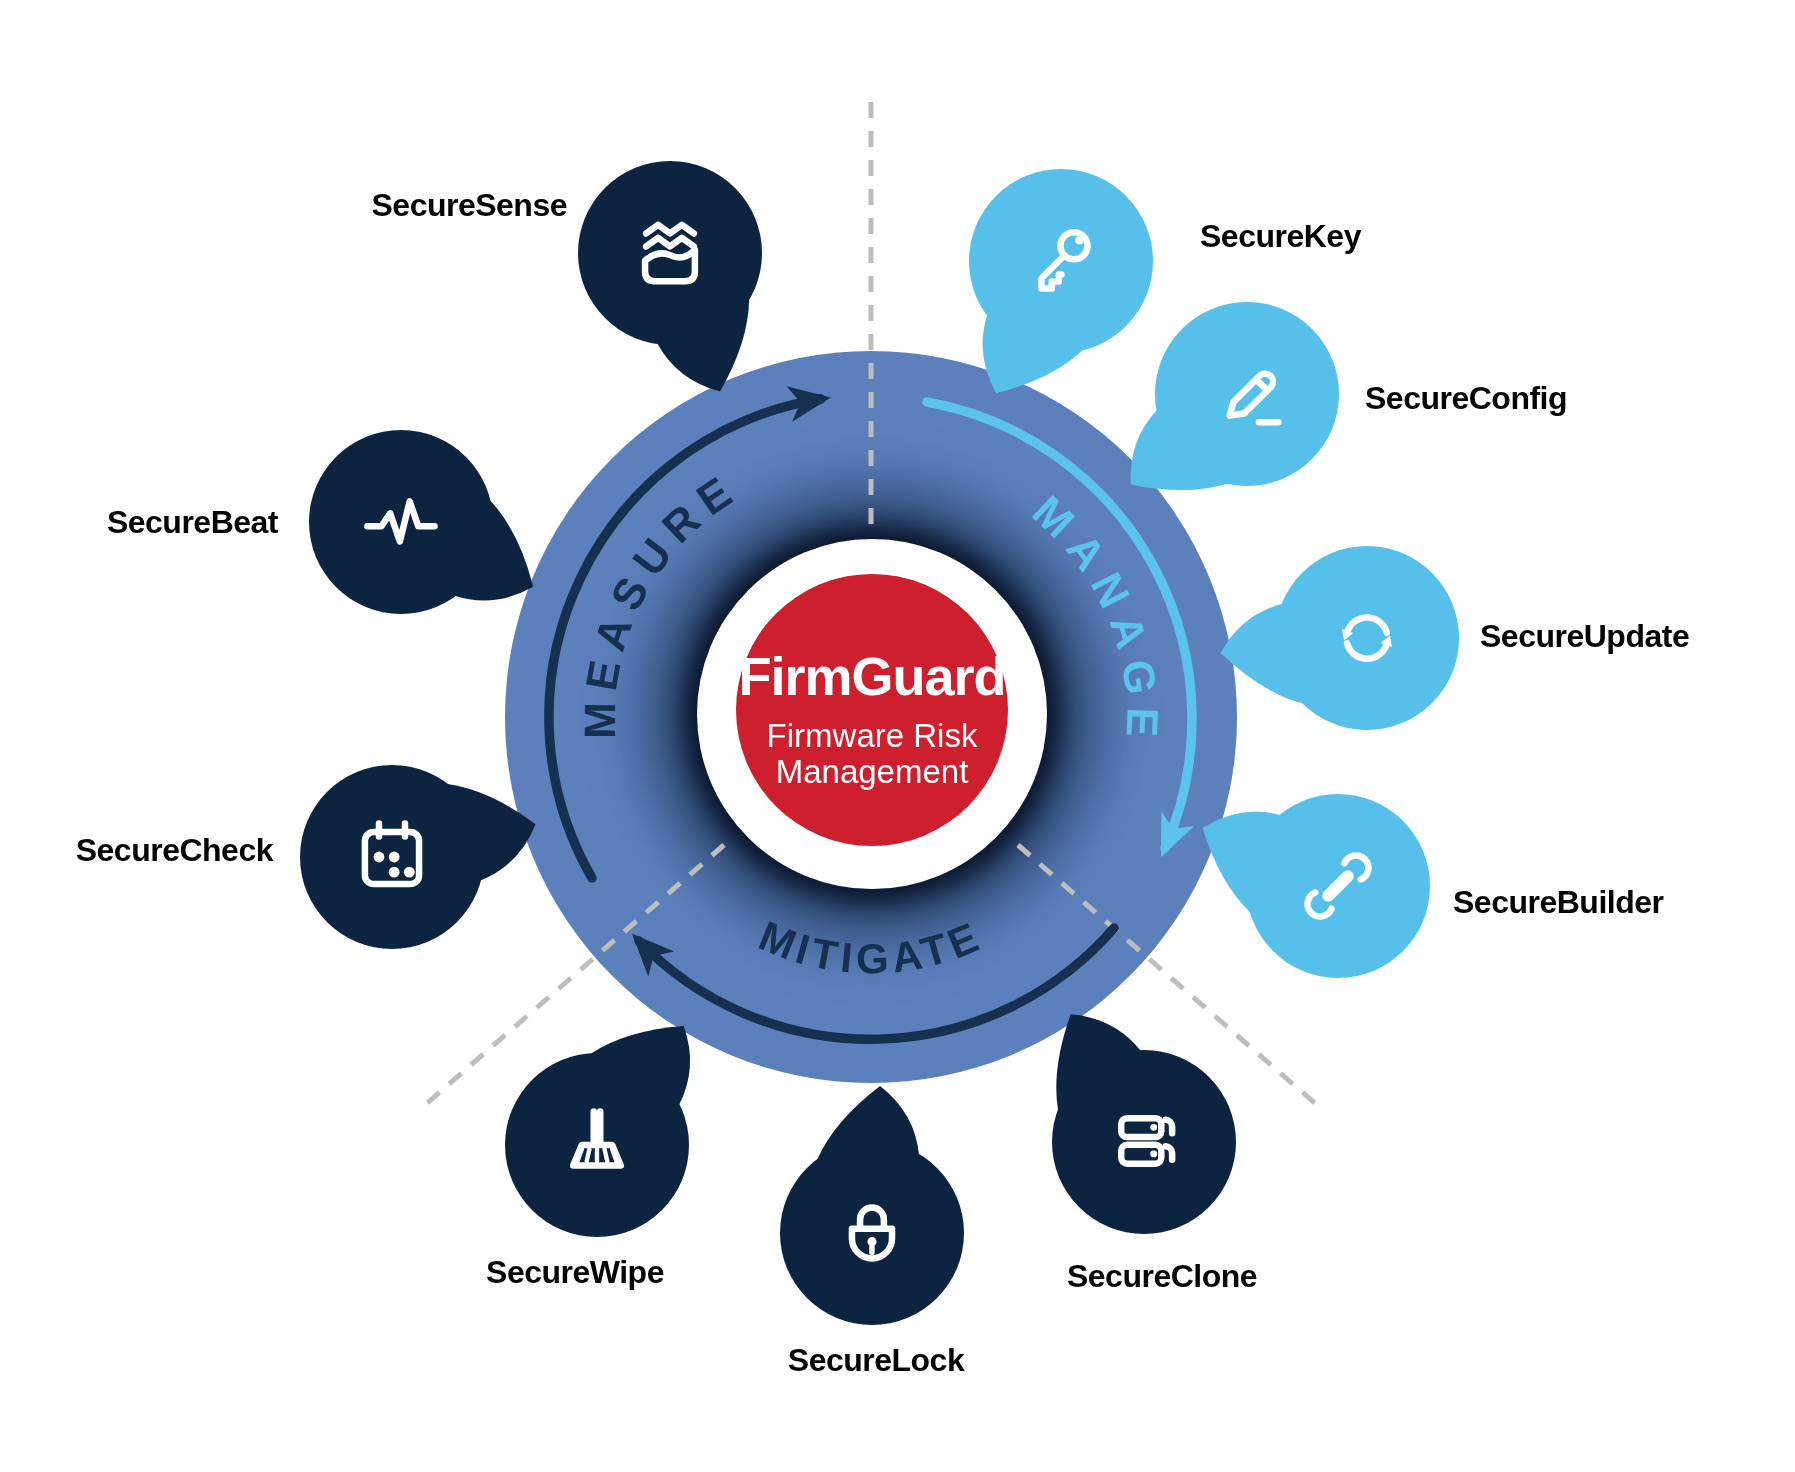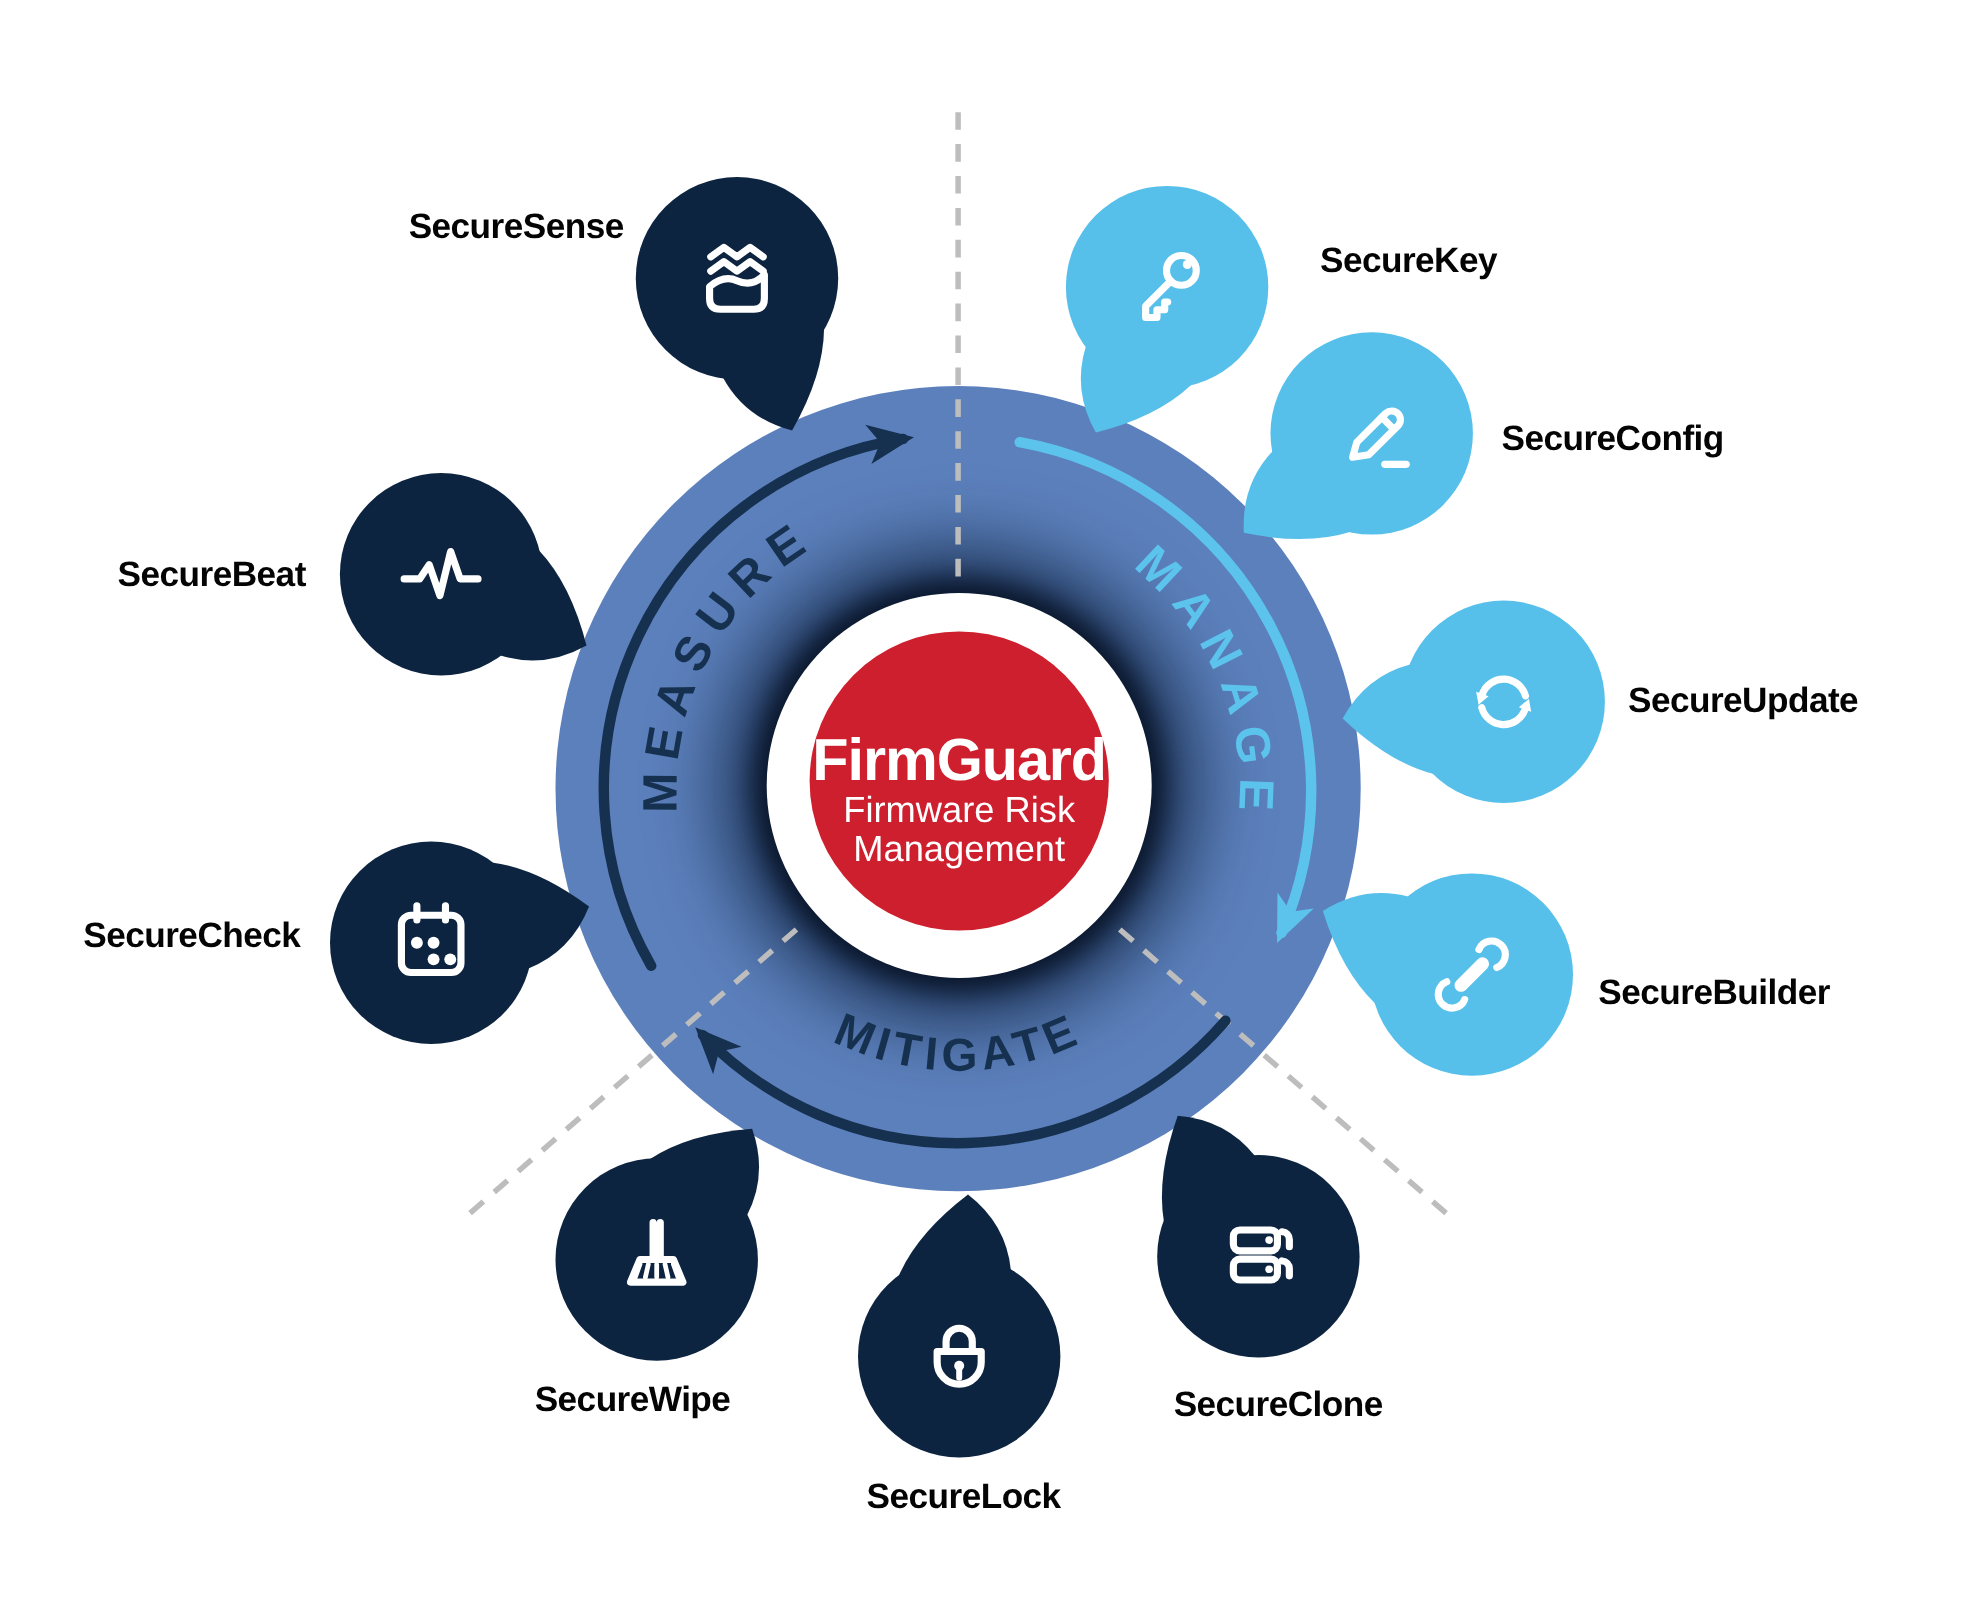--- a/index.html
+++ b/index.html
@@ -18,21 +18,21 @@
     position:absolute; left:697px; top:539px; width:350px; height:350px;
     border-radius:50%; background:#ffffff;
     box-shadow: 0 0 22px 12px rgba(8,20,40,0.95), 0 0 62px 44px rgba(13,31,58,0.72);
   }
   .core {
     position:absolute; left:736px; top:574px; width:272px; height:272px;
     border-radius:50%; background:#ce1f2e;
   }
   .core-title {
     position:absolute; left:736px; top:646px; width:272px; text-align:center;
-    color:#ffffff; font-size:54px; font-weight:700; line-height:60px; letter-spacing:-1px;margin-top:15px;
+    color:#ffffff; font-size:54px; font-weight:700; line-height:60px; letter-spacing:-1px;
   }
   .core-sub {
     position:absolute; left:736px; width:272px; text-align:center;
     color:#ffffff; font-size:33px; font-weight:400; line-height:36px;
   }
   .core-sub.s1 { top:718px; }
   .core-sub.s2 { top:754px;text-align:center; }
 
   
   .overlay { position:absolute; left:0; top:0; width:1795px; height:1472px; pointer-events:none; }

